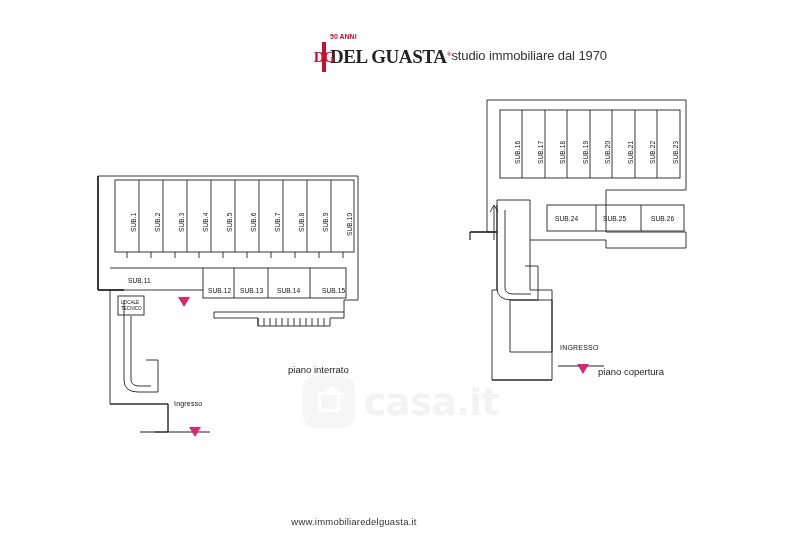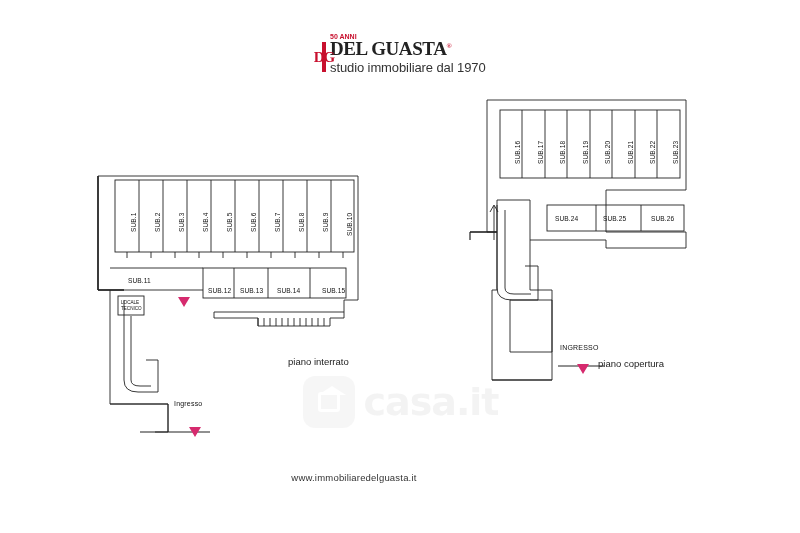--- a/index.html
+++ b/index.html
@@ -59,21 +59,21 @@
     left: 6px;
     top: -11px;
     font-size: 7px;
     color: #c8102e;
     font-weight: bold;
     letter-spacing: 0px;
     white-space: nowrap;
   }
   .logo-text {
     display: flex;
-    flex-direction: column;
+    flex-direction: row;
     justify-content: center;
   }
   .logo-name {
     font-family: "Liberation Serif", serif;
     font-weight: bold;
     font-size: 19px;
     color: #222;
     letter-spacing: -0.4px;
     line-height: 1.05;
     white-space: nowrap;
@@ -88,21 +88,21 @@
     color: #333;
     letter-spacing: -0.1px;
     white-space: nowrap;
     margin-top: 1px;
   }
 
   
   .footer {
     position: absolute;
     left: 0;
-    top: 472px;
+    top: 516px;
     width: 708px;
     text-align: center;
     font-size: 9.5px;
     color: #333;
     letter-spacing: 0.2px;
   }
 
   
   .watermark {
     position: absolute;
@@ -151,20 +151,21 @@
     font-weight: bold;
     letter-spacing: -1px;
   }
 
   
   .plan-label {
     position: absolute;
     font-size: 9.5px;
     color: #222;
     white-space: nowrap;
+    margin-top: 8px;
   }
   .sub-label {
     position: absolute;
     font-size: 6.6px;
     color: #111;
     white-space: nowrap;
     letter-spacing: 0.1px;
   }
   .sub-label.vert {
     transform: rotate(-90deg);

